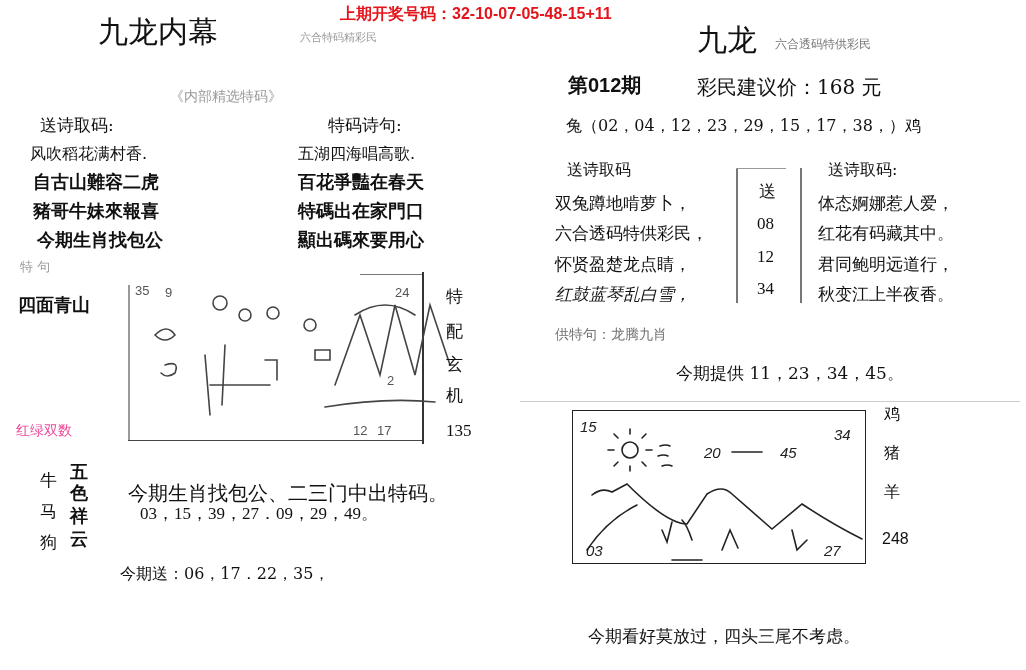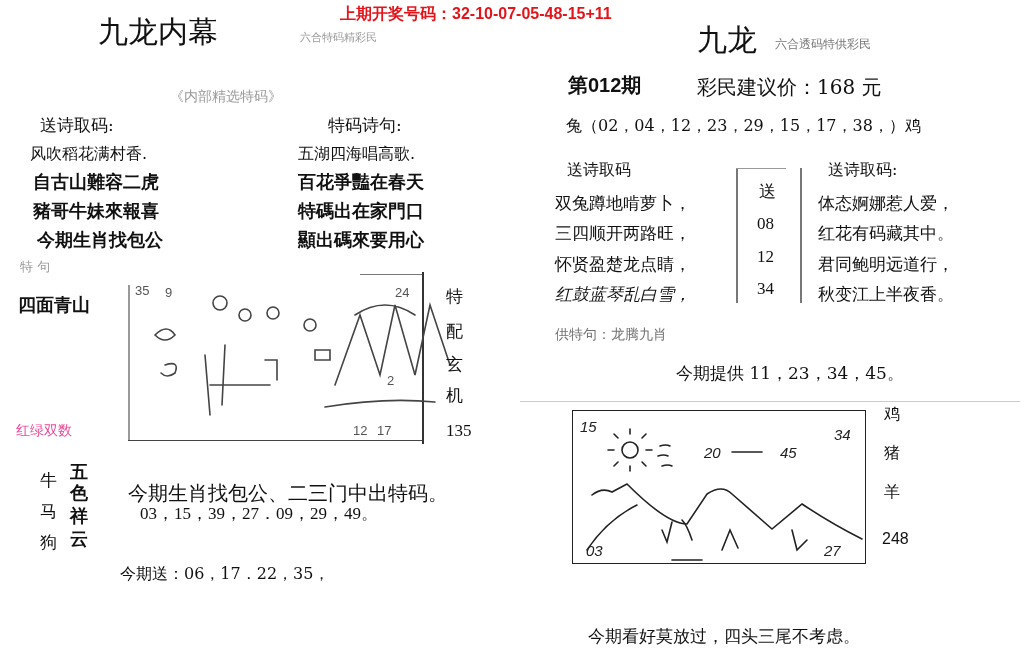--- a/index.html
+++ b/index.html
@@ -98,21 +98,21 @@
 <div>
   <div class="abs" style="left:697px; top:20px; font-size:30px;">九龙</div>
   <div class="abs faint" style="left:775px; top:36px; font-size:12px; color:#777;">六合透码特供彩民</div>
 
   <div class="abs sans bold" style="left:568px; top:72px; font-size:20px;">第012期</div>
   <div class="abs" style="left:697px; top:74px; font-size:20px;">彩民建议价：168 元</div>
   <div class="abs" style="left:566px; top:116px; font-size:16px;">兔（02，04，12，23，29，15，17，38，）鸡</div>
 
   <div class="abs" style="left:567px; top:160px; font-size:16px;">送诗取码</div>
   <div class="abs" style="left:555px; top:192px; font-size:17px;">双兔蹲地啃萝卜，</div>
-  <div class="abs" style="left:555px; top:222px; font-size:17px;">三四顺开两路旺，</div>
+  <div class="abs" style="left:555px; top:222px; font-size:17px;">六合透码特供彩民，</div>
   <div class="abs" style="left:555px; top:253px; font-size:17px;">怀贤盈楚龙点睛，</div>
   <div class="abs" style="left:555px; top:283px; font-size:17px;font-style:italic;">红鼓蓝琴乱白雪，</div>
 
   <div>
     <div class="vline" style="left:736px; top:168px; height:135px; background:#777;"></div>
     <div class="vline" style="left:800px; top:168px; height:135px; background:#777;"></div>
     <div class="hline" style="left:736px; top:168px; width:50px; background:#999;"></div>
   </div>
   <div class="abs" style="left:759px; top:180px; font-size:17px;">送</div>
   <div class="abs serif" style="left:757px; top:214px; font-size:17px;">08</div>

